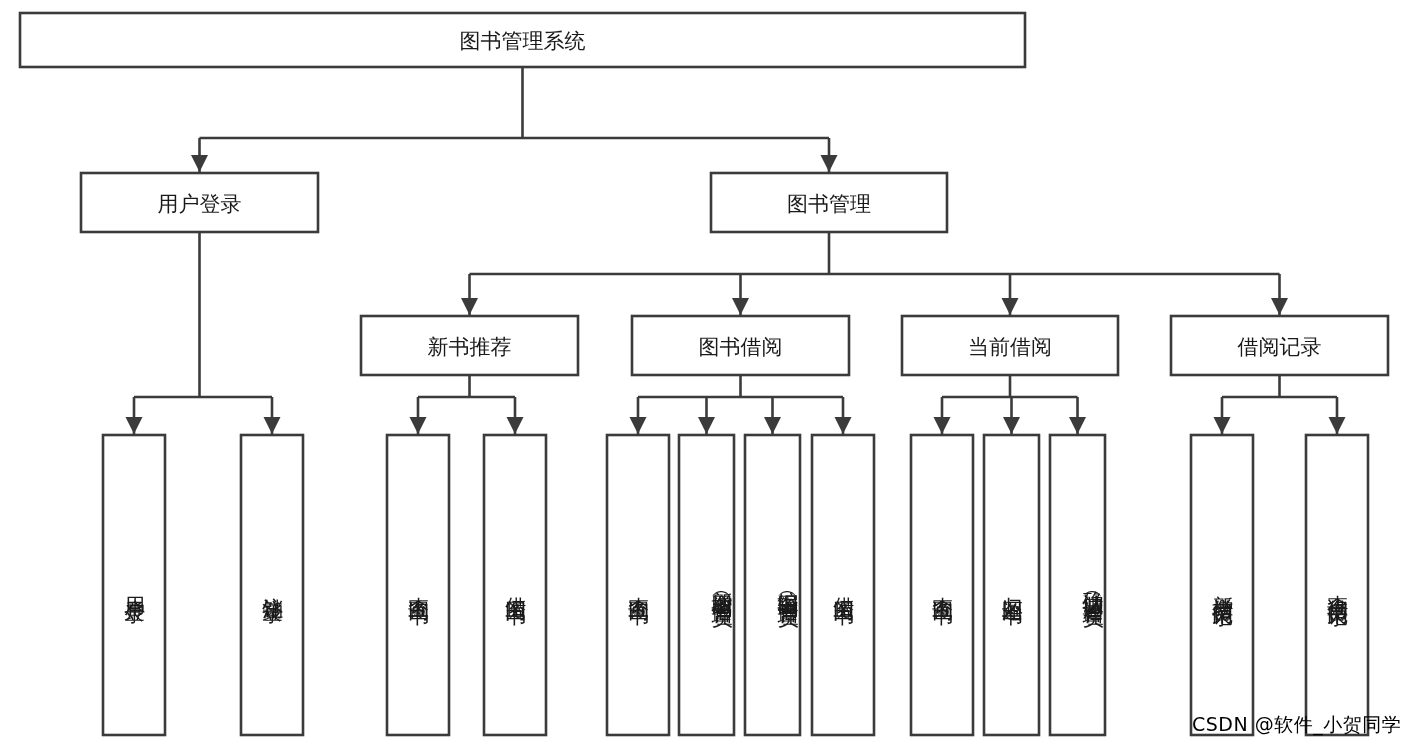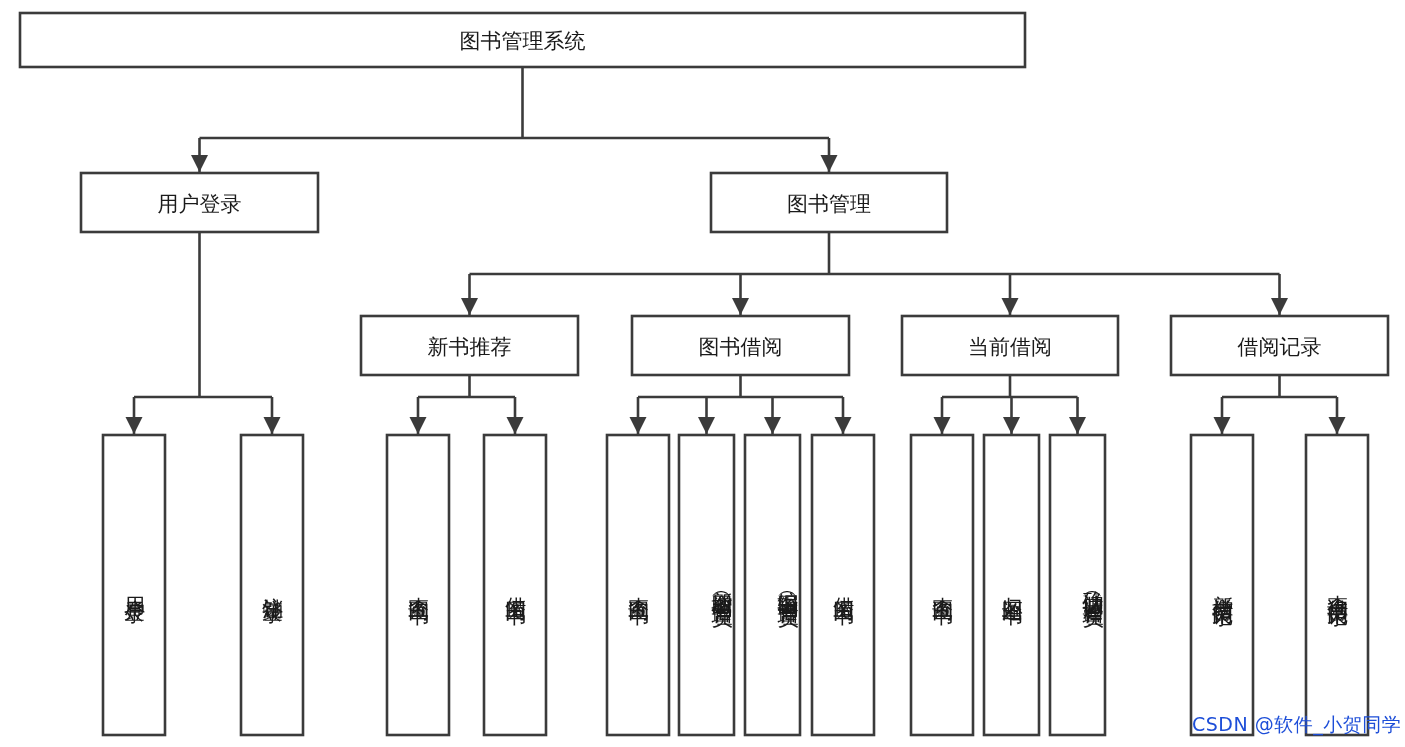--- a/index.html
+++ b/index.html
@@ -64,21 +64,21 @@
     justify-content: center;
     pointer-events: none;
   }
   .leaf-label.centered {
     align-items: center;
   }
   .watermark {
     position: absolute;
     font-family: "DejaVu Sans", "Liberation Sans", sans-serif;
     font-size: 19px;
-    color: #1d4ed8;
+    color: #000000;
     white-space: nowrap;
     letter-spacing: 0.5px;
   }
 </style>
 </head>
 <body>
 
 <div id="diagram-root">
 
   <svg class="diagram" viewBox="0 0 1405 747">

